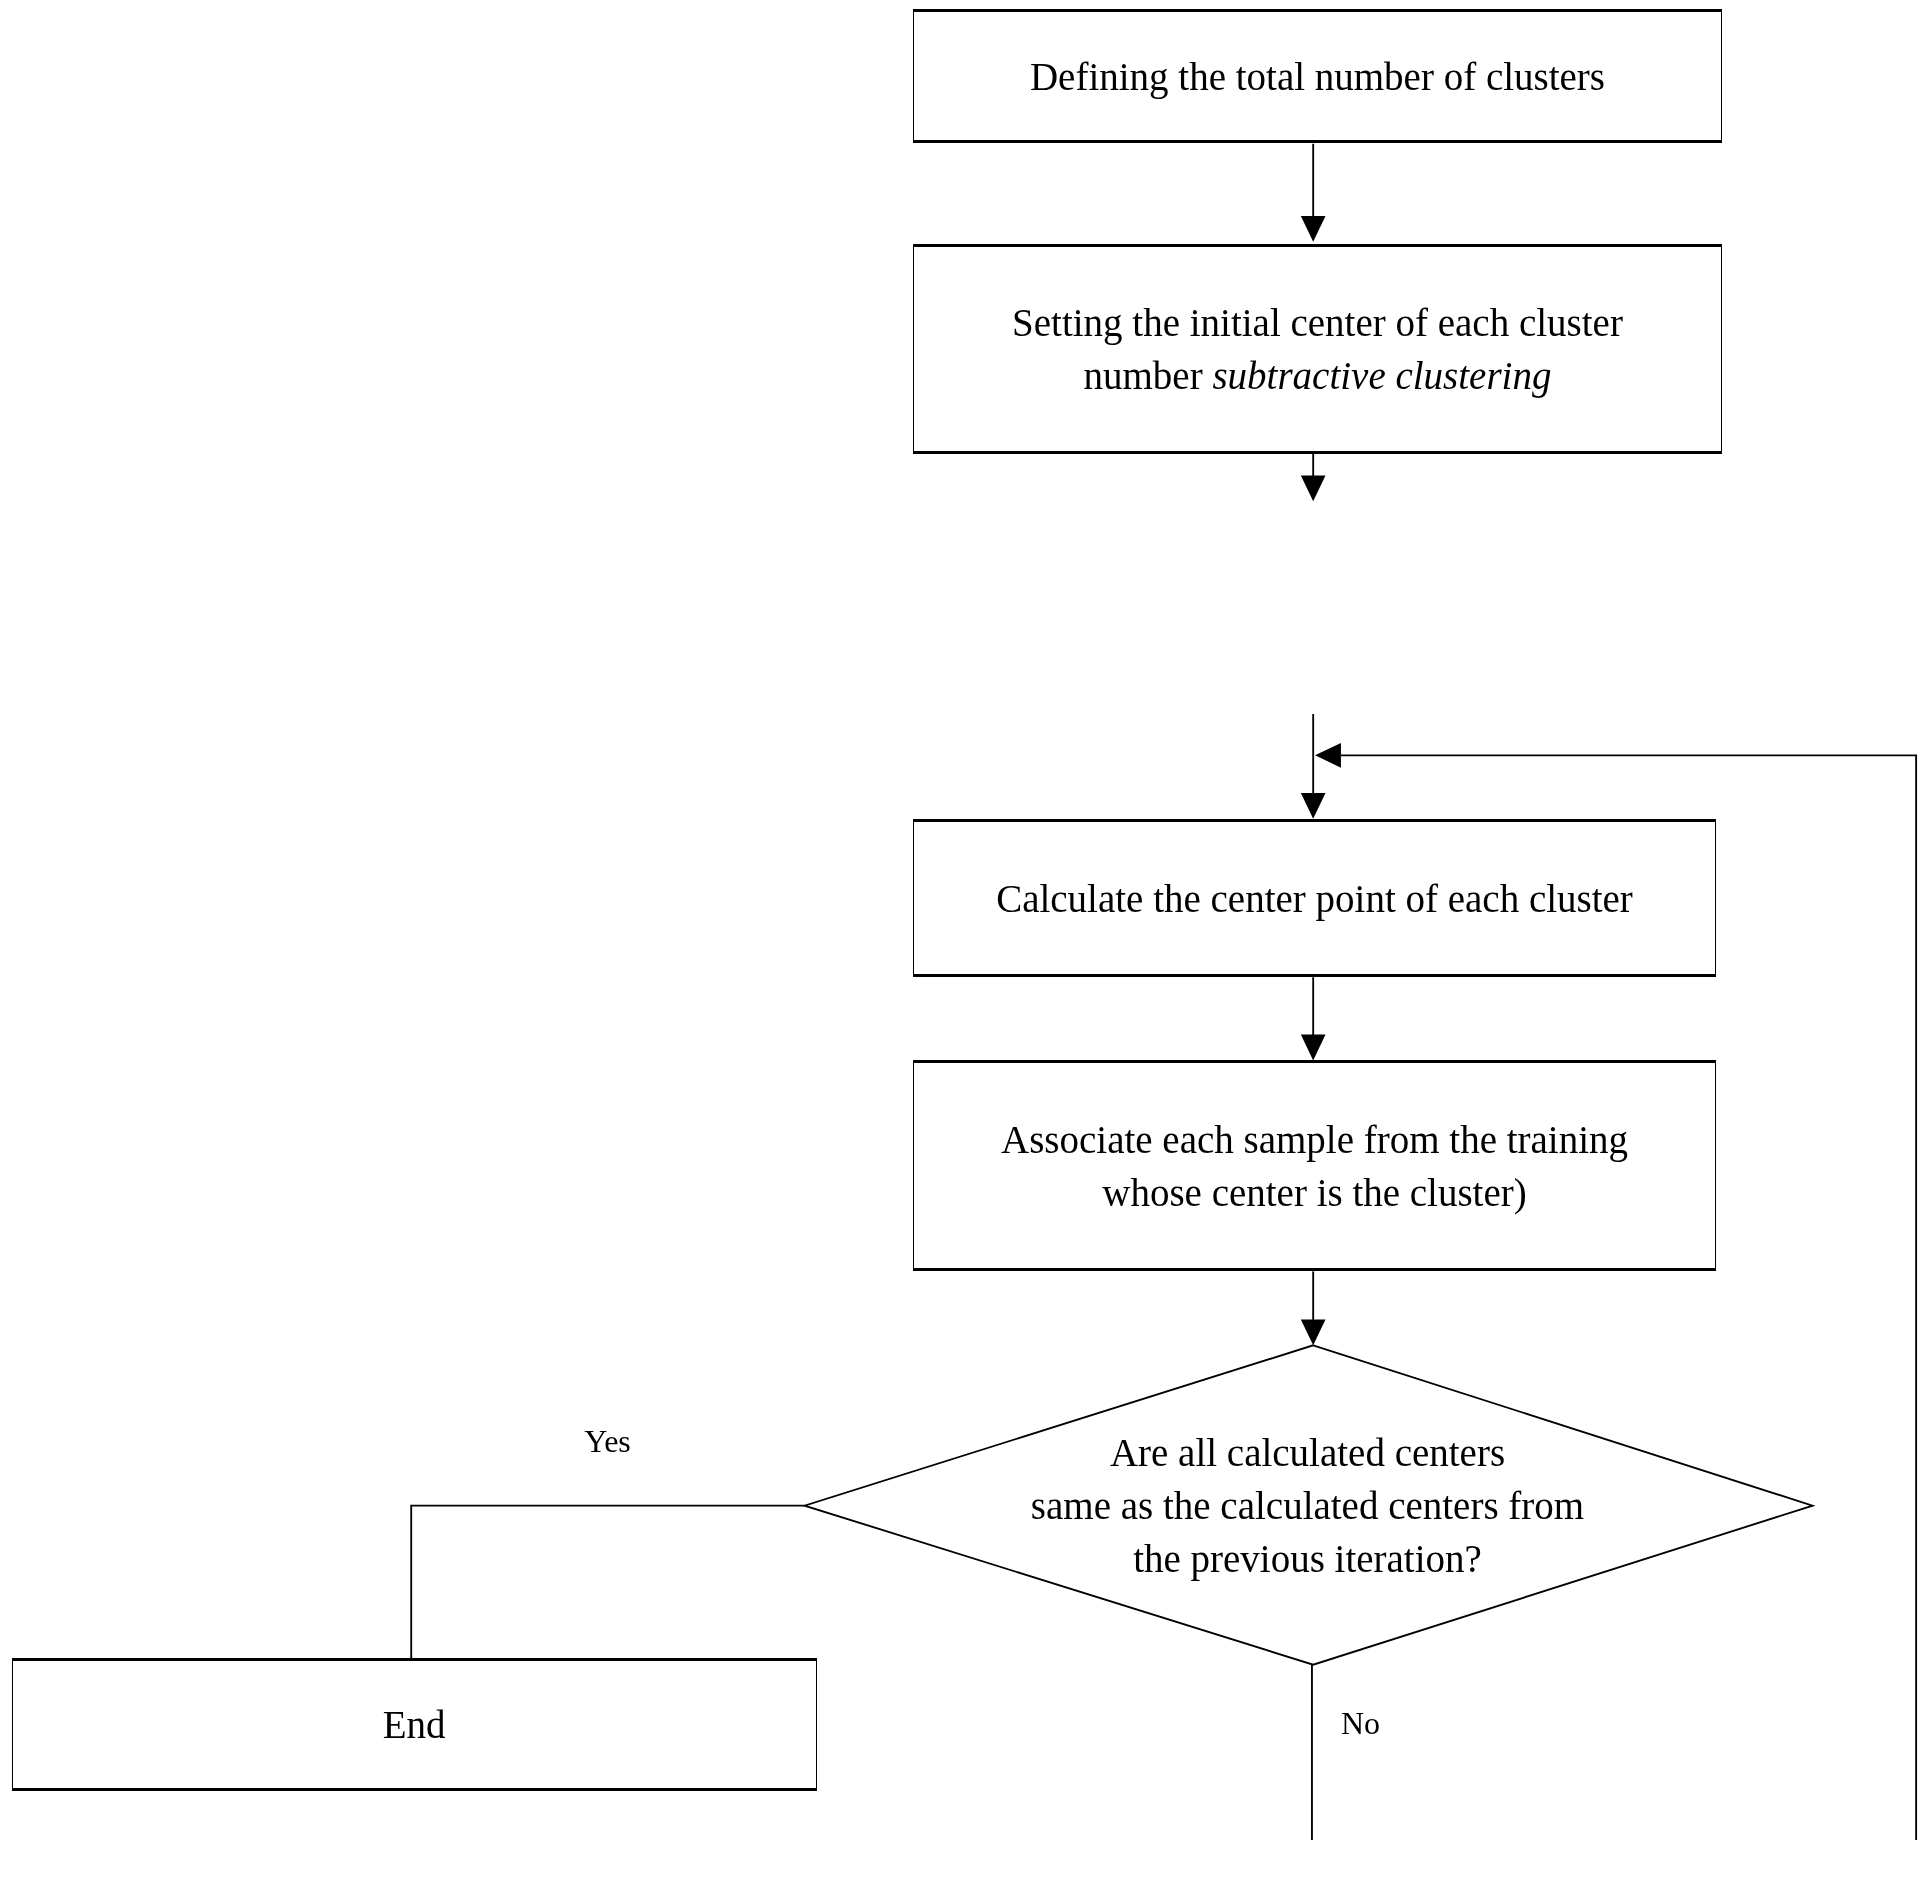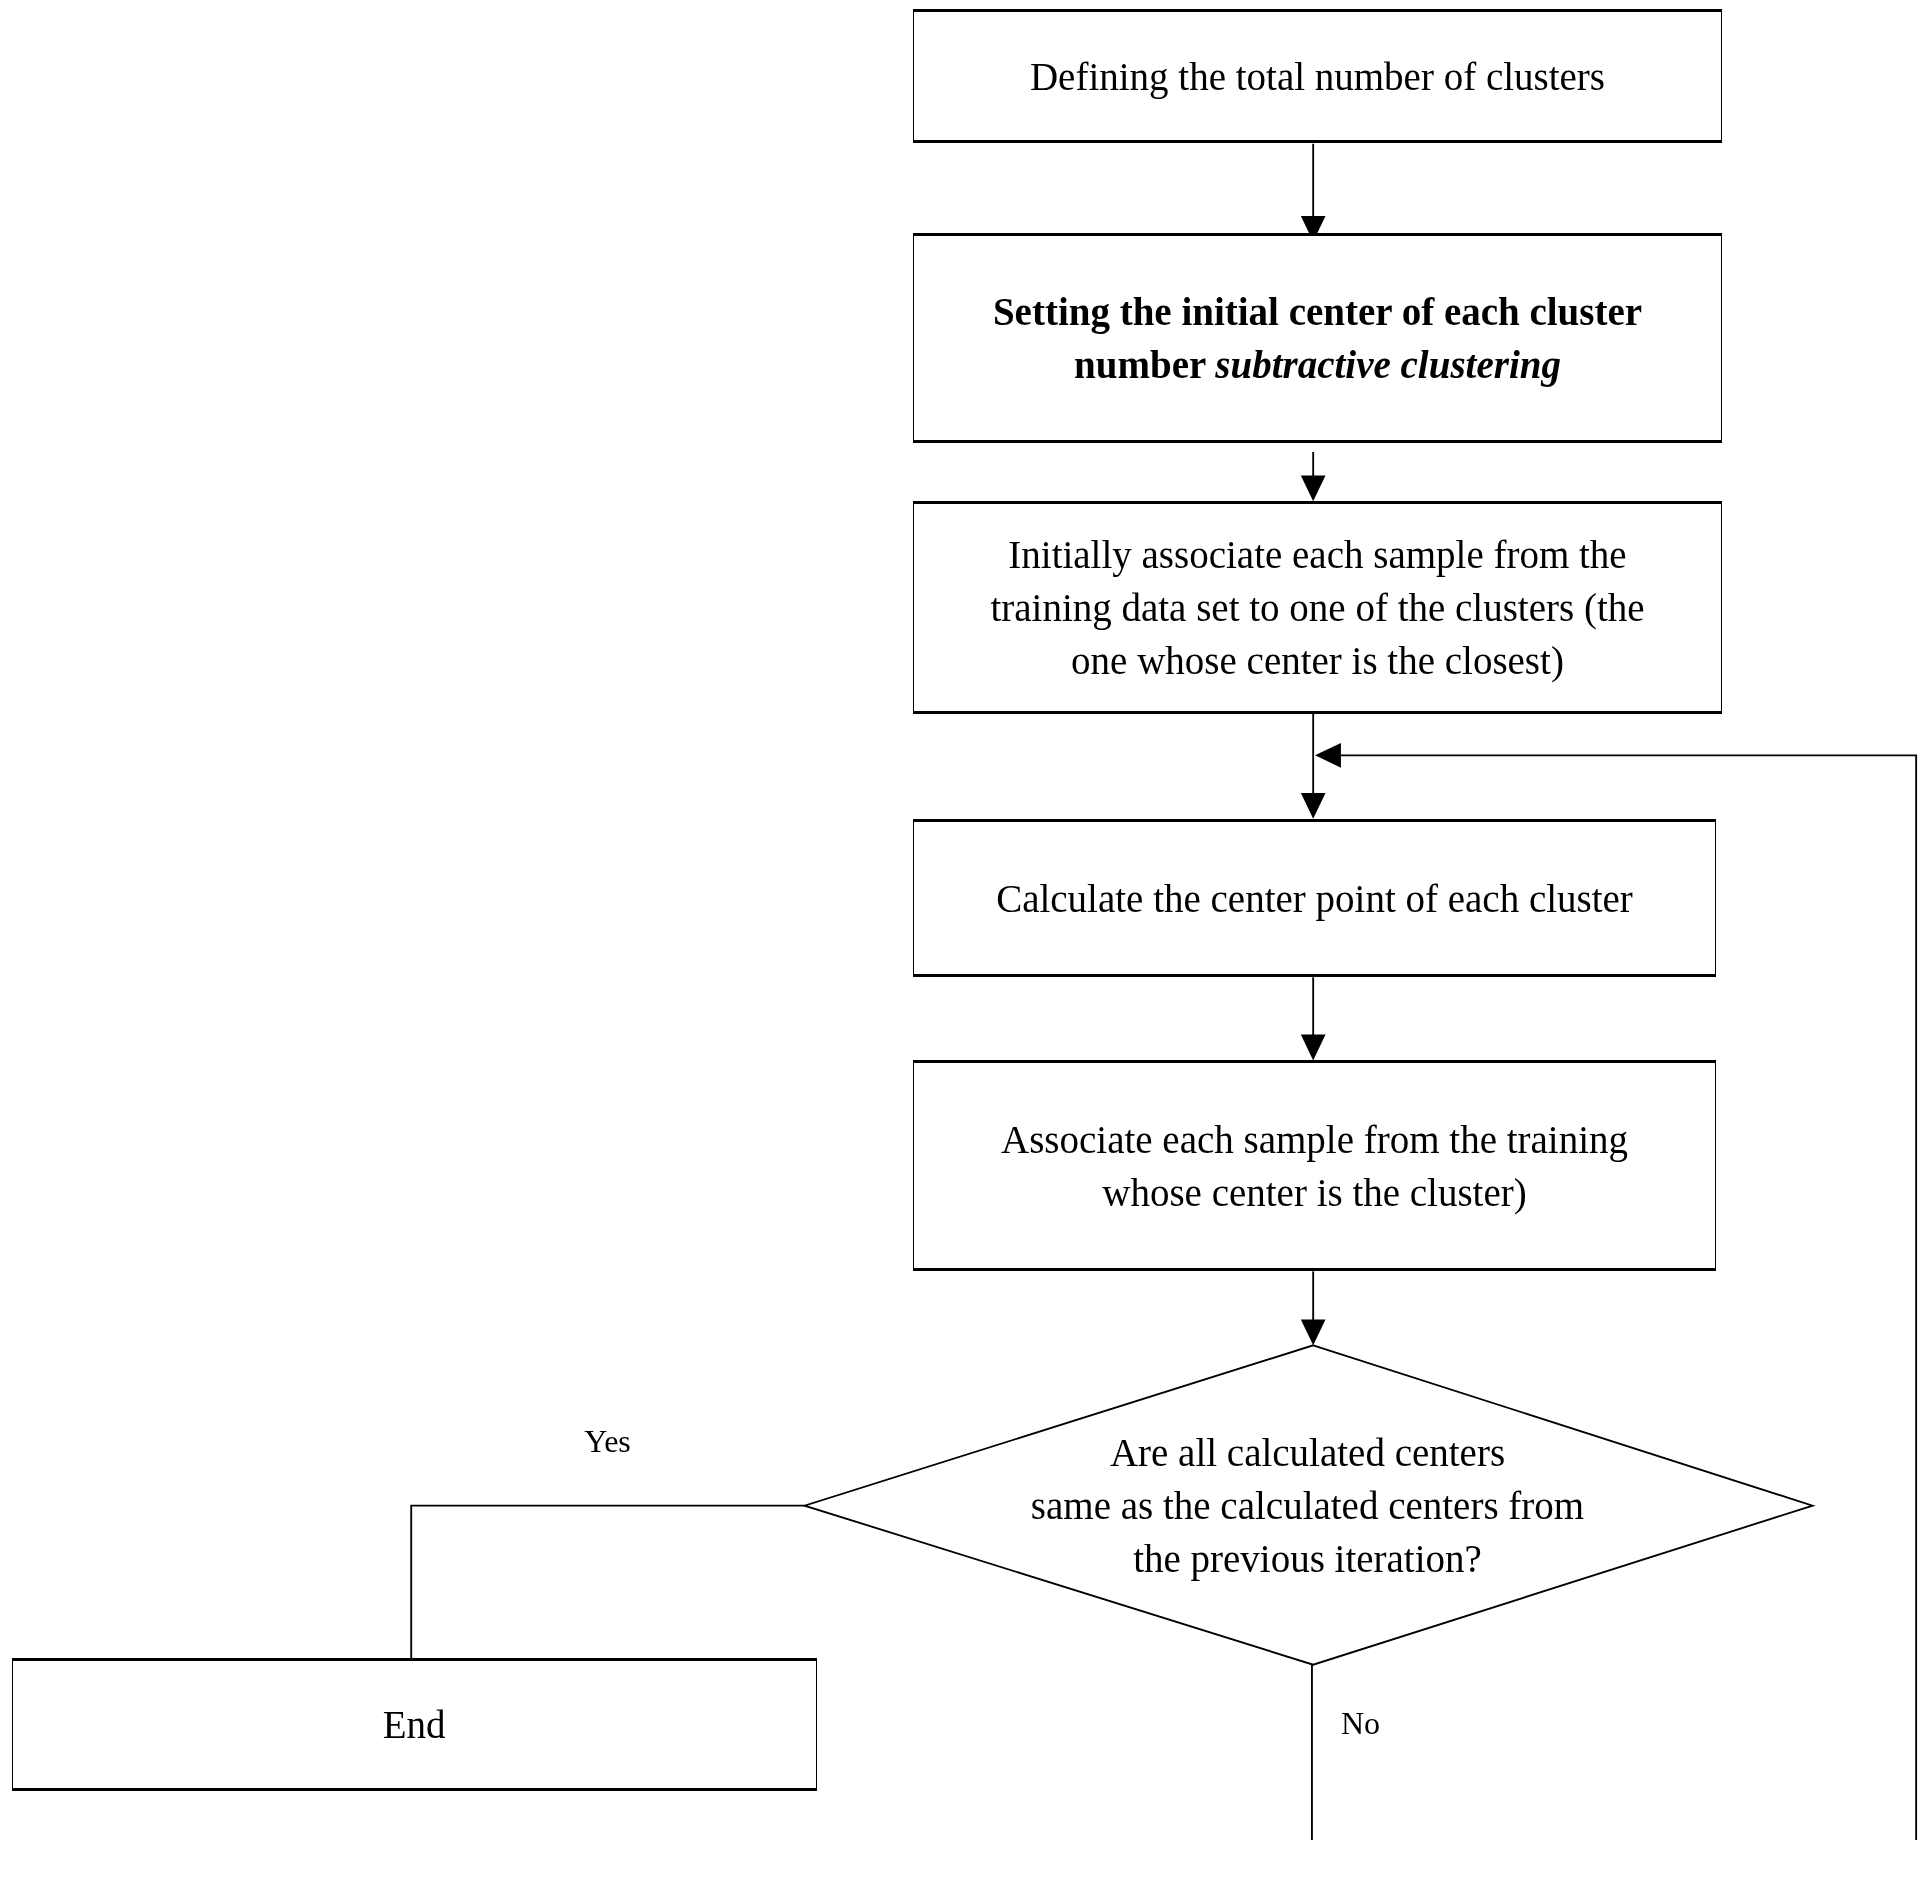--- a/index.html
+++ b/index.html
@@ -86,30 +86,25 @@
       <polygon points="2110,2140 2150,2140 2130,2182"></polygon>
       <polygon points="2175,1205 2175,1245 2133,1225"></polygon>
     </g>
     <polygon points="2130,2182 2940,2442 2130,2700 1305,2442" fill="#ffffff" stroke="#000000" stroke-width="3"></polygon>
   </svg>
 
   <div class="node" style="left:913px; top:9.2px; width:809px; height:134px;">
     <div class="tline">Defining the total number of clusters</div>
   </div>
 
-  <div class="node" style="left:913px; top:233px; width:809px; height:210px;font-weight:bold;">
+  <div class="node" style="left:913px; top:244px; width:809px; height:210px;">
     <div class="tline">Setting the initial center of each cluster</div>
     <div class="tline"><span>number </span><span class="it">subtractive clustering</span></div>
   </div>
 
-  <div class="node" style="left:913px; top:501px; width:809px; height:213px;">
-    <div class="tline">Initially associate each sample from the</div>
-    <div class="tline">training data set to one of the clusters (the</div>
-    <div class="tline">one whose center is the closest)</div>
-  </div>
 
   <div class="node" style="left:913px; top:819px; width:803px; height:158px;">
     <div class="tline">Calculate the center point of each cluster</div>
   </div>
 
   <div class="node" style="left:913px; top:1060px; width:803px; height:211px;">
     <div class="tline">Associate each sample from the training</div>
     <div class="tline">whose center is the cluster)</div>
   </div>
 

